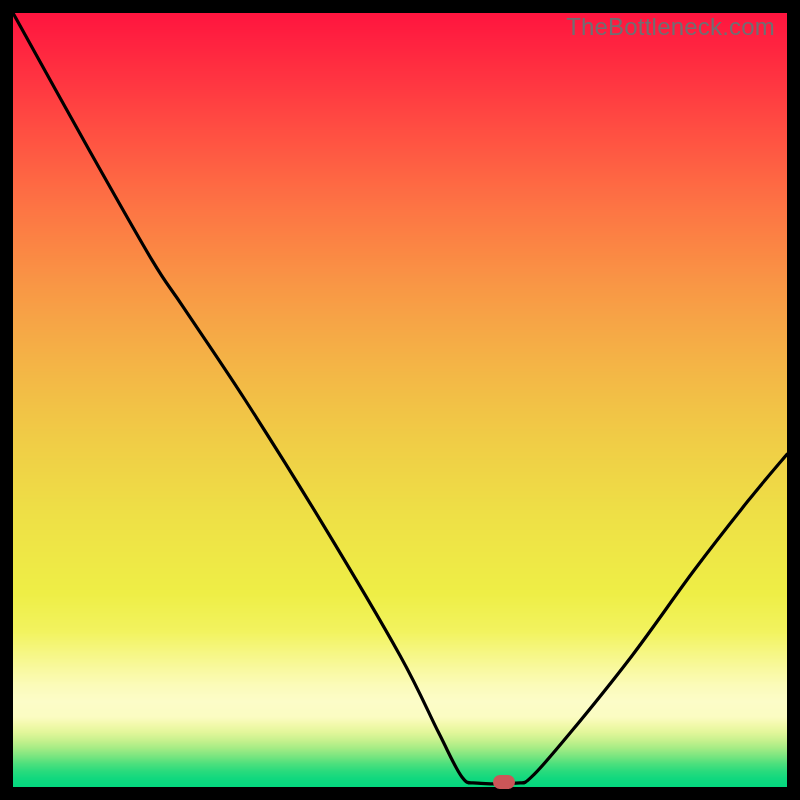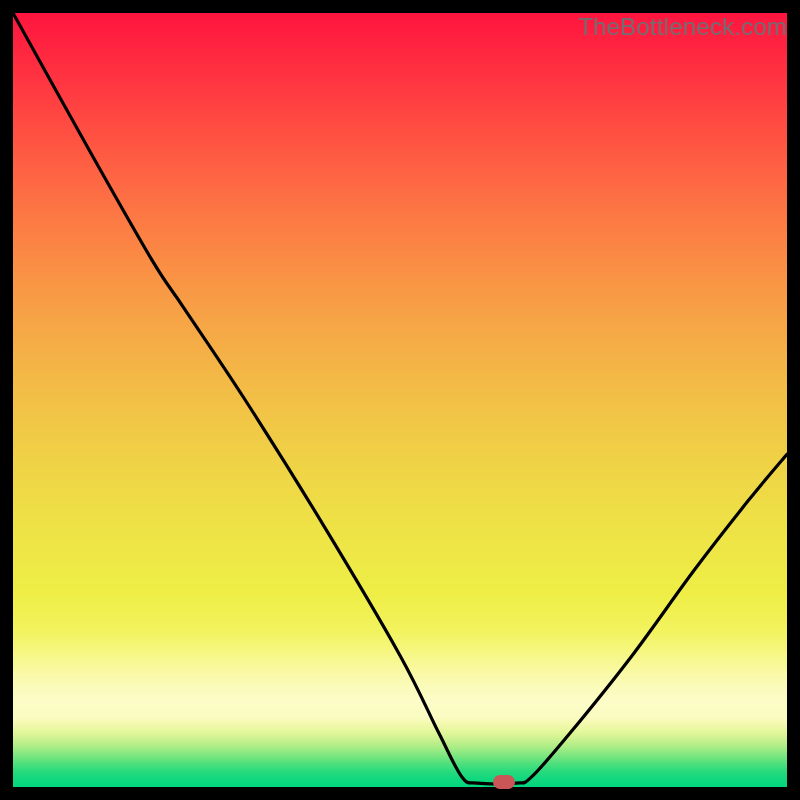--- a/index.html
+++ b/index.html
@@ -21,21 +21,21 @@
   .plot-area {
     position: absolute;
     left: 0;
     top: 0;
     width: 774px;
     height: 774px;
   }
   .watermark {
     position: absolute;
     top: 0px;
-    right: 0;
+    right: 12px;
     color: #6f6f73;
     font-family: Arial, Helvetica, sans-serif;
     font-size: 24px;
     font-weight: 500;
     letter-spacing: 0.2px;
     user-select: none;
   }
   .gradient-rect {
     position: absolute;
     left: 0;

